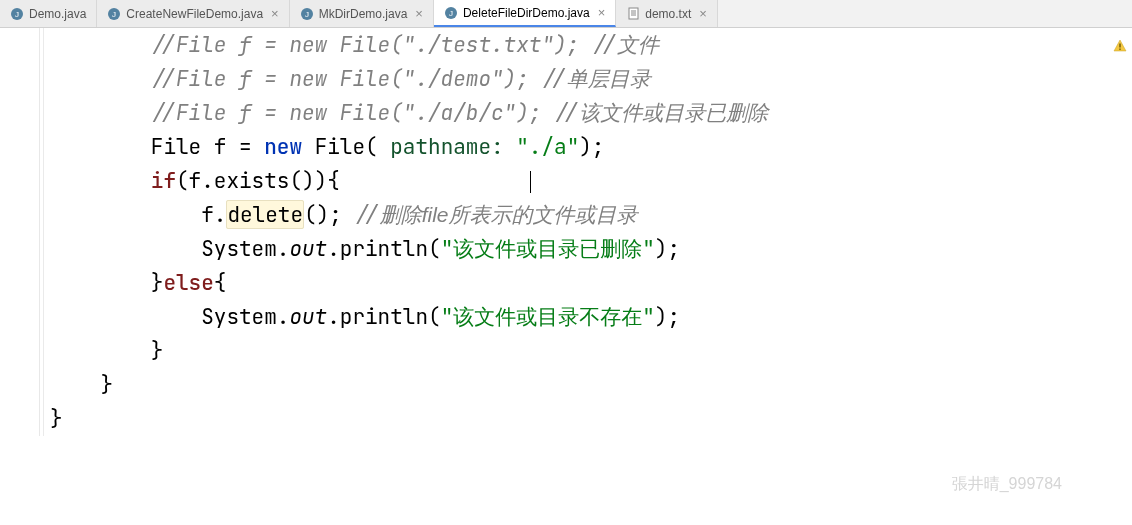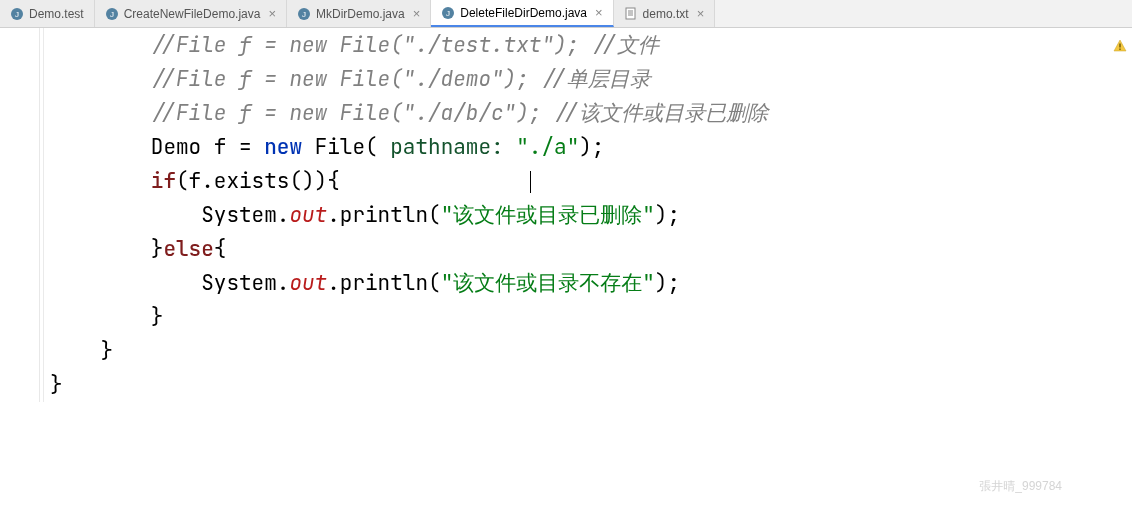--- a/index.html
+++ b/index.html
@@ -75,21 +75,21 @@
     }
     .comment-cjk {
       color: #808080;
       font-style: italic;
       font-family: "Microsoft YaHei", "SimSun", sans-serif;
     }
     .keyword { color: #7f1d1d; font-weight: 500; }
     .keyword-new { color: #0033b3; font-weight: 500; text-align: right; }
     .string { color: #067d17; }
     .hint { color: #14532d; font-style: normal; }
-    .field { color: #b91c1c; font-style: italic; }
+    .field { color: #000000; font-style: italic; }
     .method-hl {
       background: #fff8dc;
       border: 1px solid #e8e0c0;
       border-radius: 2px;
     }
     .line-hl {
       background: #fcfaed;
     }
     .caret {
       display: inline-block;
@@ -104,21 +104,21 @@
       right: 5px;
       top: 38px;
       width: 14px;
       height: 14px;
     }
     .watermark {
       position: absolute;
       right: 70px;
       bottom: 30px;
       font-family: "Microsoft YaHei", sans-serif;
-      font-size: 12px;
+      font-size: 16px;
       color: #d5d5d5;
     }
     .fold-line {
       position: absolute;
       left: 43px;
       top: 0;
       width: 1px;
       height: 100%;
       background: #eaeaea;
     }
@@ -127,21 +127,21 @@
 <body>
 
 <div class="tabs">
   <div class="tab">
     <span class="tab-icon java-icon">
       <svg viewBox="0 0 14 14">
           <circle cx="7" cy="7" r="6" fill="#5382a1"></circle>
           <text x="7" y="10" font-size="8" text-anchor="middle" fill="#fff">J</text>
         </svg>
     </span>
-    <span>Demo.test</span>
+    <span>Demo.java</span>
   </div>
   <div class="tab">
     <span class="tab-icon java-icon">
       <svg viewBox="0 0 14 14">
           <circle cx="7" cy="7" r="6" fill="#5382a1"></circle>
           <text x="7" y="10" font-size="8" text-anchor="middle" fill="#fff">J</text>
         </svg>
     </span>
     <span>CreateNewFileDemo.java</span>
     <span class="close-x">×</span>
@@ -183,25 +183,26 @@
 <div class="editor">
   <div class="gutter"></div>
   <div class="fold-line"></div>
 
   <div class="code-line">        <span class="comment">//File f = new File("./test.txt"); //</span><span class="comment-cjk">文件</span></div>
 
   <div class="code-line">        <span class="comment">//File f = new File("./demo"); //</span><span class="comment-cjk">单层目录</span></div>
 
   <div class="code-line">        <span class="comment">//File f = new File("./a/b/c"); //</span><span class="comment-cjk">该文件或目录已删除</span></div>
 
-  <div class="code-line">        <span>Demo</span><span> f = </span><span class="keyword-new">new</span><span> File( </span><span class="hint">pathname:</span> <span class="string">"./a"</span><span>);</span></div>
+  <div class="code-line">        <span>File</span><span> f = </span><span class="keyword-new">new</span><span> File( </span><span class="hint">pathname:</span> <span class="string">"./a"</span><span>);</span></div>
 
   <div class="code-line">        <span class="keyword">if</span><span>(f.exists()){</span><span class="caret" style="margin-left:190px"></span></div>
 
 
+  <div class="code-line">            <span>f.</span><span class="method-hl">delete</span><span>(); </span><span class="comment">//</span><span class="comment-cjk">删除file</span><span class="comment-cjk">所表示的文件或目录</span></div>
 
   <div class="code-line">            <span>System.</span><span class="field">out</span><span>.println(</span><span class="string">"该文件或目录已删除"</span><span>);</span></div>
 
   <div class="code-line">        <span>}</span><span class="keyword">else</span><span>{</span></div>
 
   <div class="code-line">            <span>System.</span><span class="field">out</span><span>.println(</span><span class="string">"该文件或目录不存在"</span><span>);</span></div>
 
   <div class="code-line">        <span>}</span></div>
 
   <div class="code-line">    <span>}</span></div>

